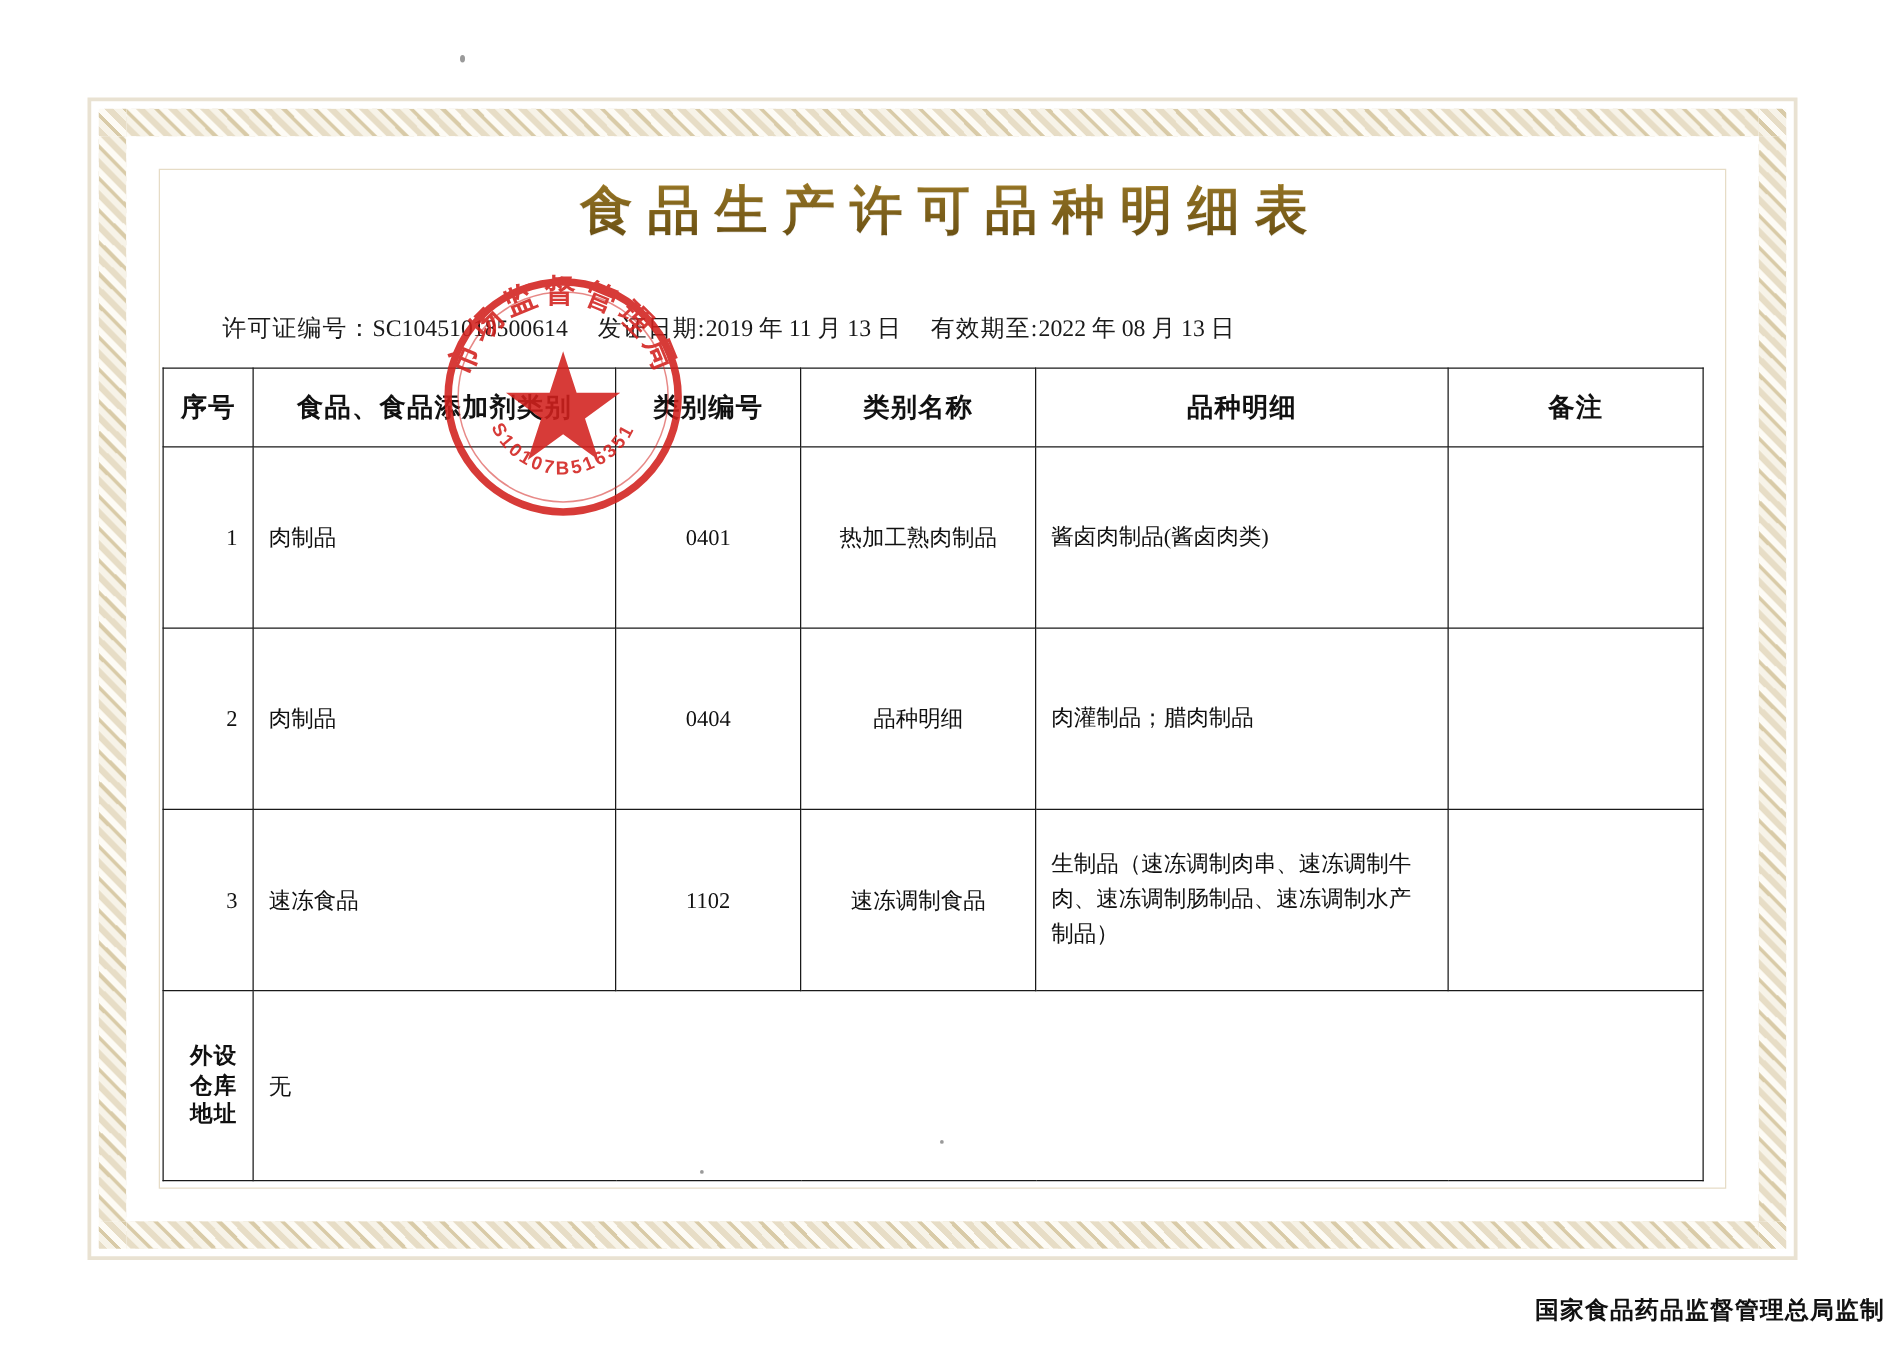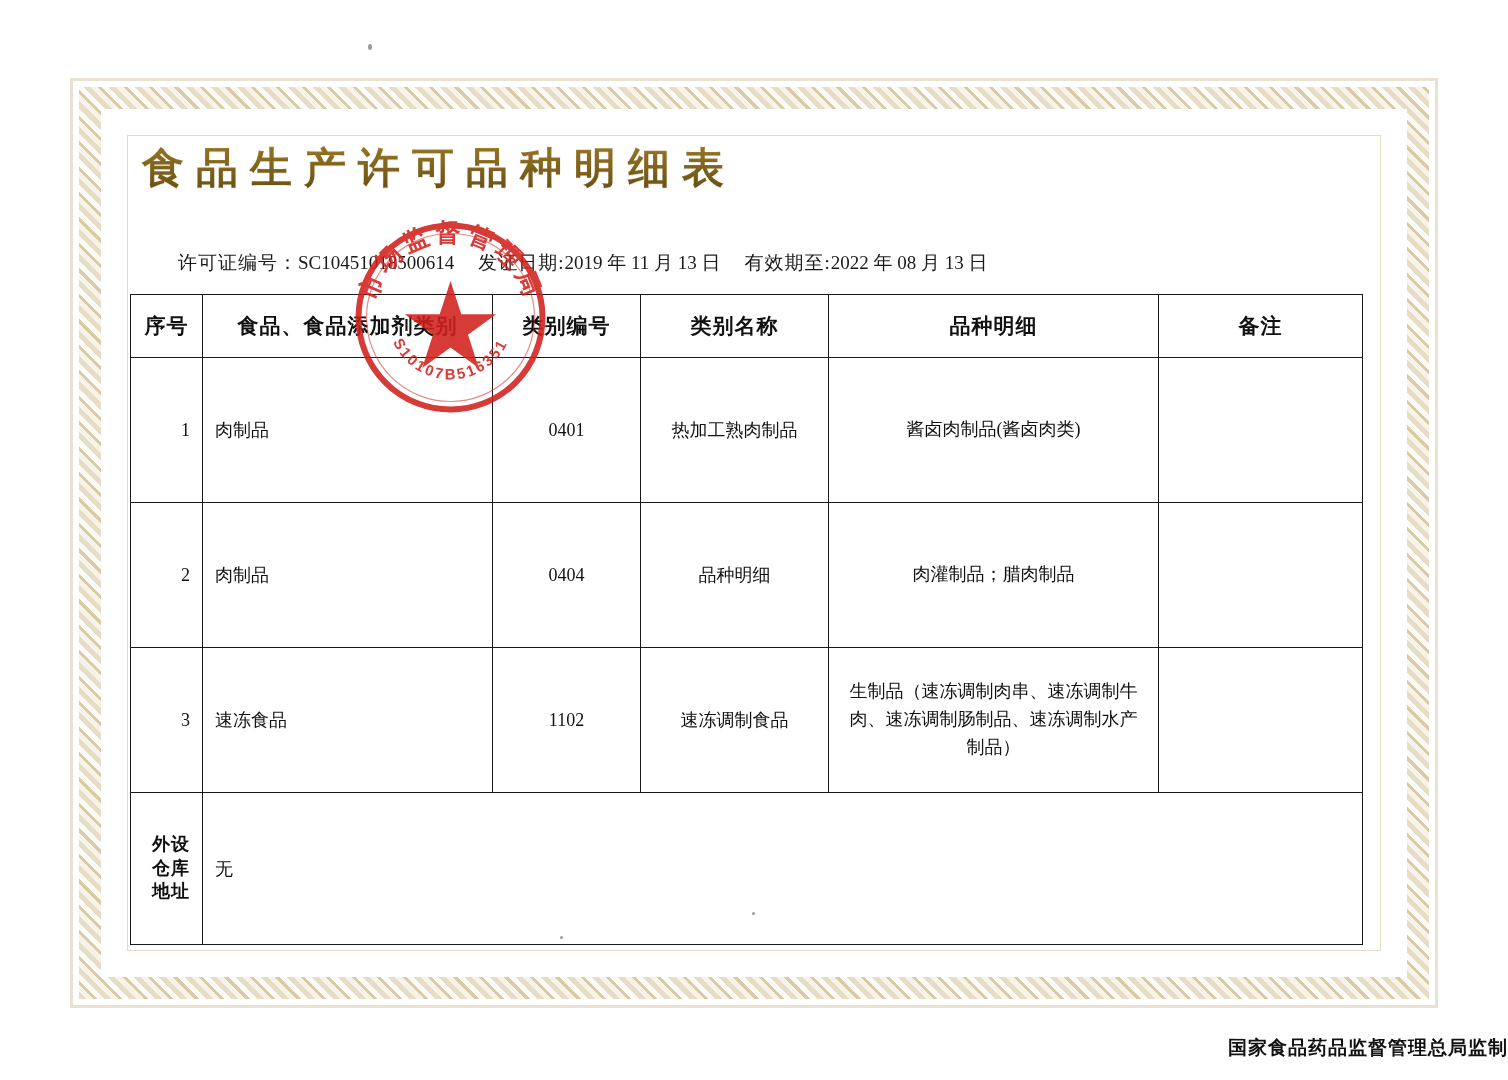--- a/index.html
+++ b/index.html
@@ -49,20 +49,21 @@
 
   
   .page {
     position: absolute;
     left: 130px;
     top: 140px;
     width: 1250px;
   }
 
   .doc-title {
+    text-align: center;
     font-family: "Liberation Serif", "DejaVu Serif", serif;
     font-weight: bold;
     font-size: 42px;
     letter-spacing: 12px;
     color: #8a6a20;
     background: linear-gradient(180deg, #a8842c 0%, #6d5212 100%);
     -webkit-background-clip: text;
     background-clip: text;
     -webkit-text-fill-color: transparent;
     margin: 0 0 0 0;
@@ -113,21 +114,21 @@
   .col-cat     { width: 290px; }
   .col-code    { width: 148px; }
   .col-name    { width: 188px; }
   .col-detail  { width: 330px; }
   .col-remark  { width: 204px; }
 
   td.c-no     { text-align: right; padding-right: 18px; height: 128px; }
   td.c-cat    { text-align: left; }
   td.c-code   { text-align: center; }
   td.c-name   { text-align: center; margin-left: 36px; }
-  td.c-detail { text-align: center; line-height: 1.55; }
+  td.c-detail { text-align: left; line-height: 1.55; }
   td.c-remark { }
 
   td.c-detail.multi { height: 128px; }
 
   .warehouse-label {
     width: 72px;
     text-align: right;
     font-weight: bold;
     font-size: 21px;
     letter-spacing: 1px;

